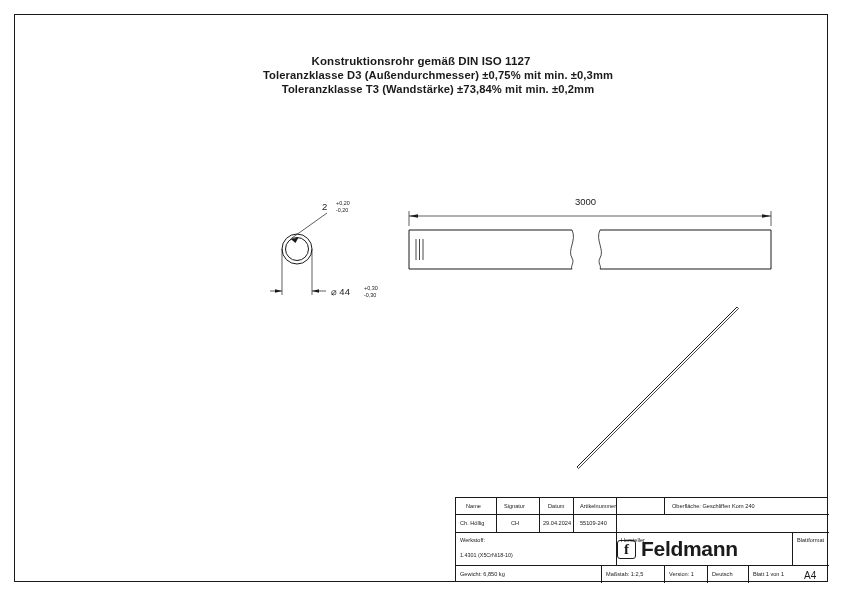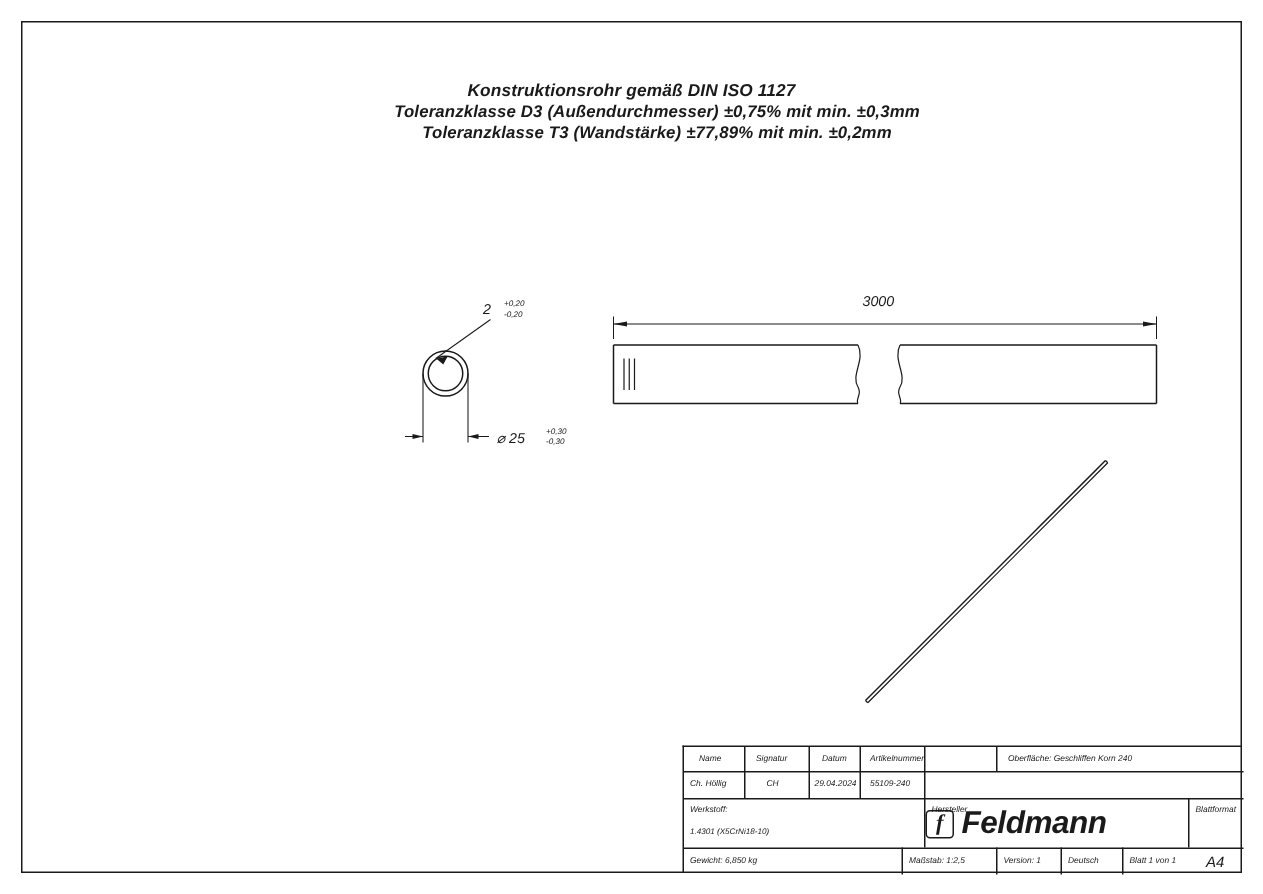--- a/index.html
+++ b/index.html
@@ -10,21 +10,20 @@
   body {
     font-family: "Liberation Sans", sans-serif;
     color: #1a1a1a;
   }
   #page {
     position: relative;
     width: 842px;
     height: 596px;
     background: #ffffff;
     overflow: hidden;
-    font-style: italic;
   }
   
   #frame {
     position: absolute;
     left: 14px;
     top: 14px;
     width: 814px;
     height: 568px;
     border: 1px solid #1a1a1a;
     box-sizing: border-box;
@@ -125,21 +124,21 @@
 </head>
 <body>
 
 <div id="page">
 
   <div id="frame"></div>
 
   <div id="heading">
     <div class="l1">Konstruktionsrohr gemäß DIN ISO 1127</div>
     <div class="l2">Toleranzklasse D3 (Außendurchmesser)  ±0,75% mit min.  ±0,3mm</div>
-    <div class="l3">Toleranzklasse T3 (Wandstärke)  ±77,89% mit min.  ±0,2mm</div>
+    <div class="l3">Toleranzklasse T3 (Wandstärke)  ±73,84% mit min.  ±0,2mm</div>
   </div>
 
   <svg id="vectors" width="842" height="596" viewBox="0 0 842 596">
     <g stroke="#1a1a1a" fill="none" stroke-width="1">
 
       <circle cx="297" cy="249" r="15"></circle>
 
       <circle cx="297" cy="249" r="11.5"></circle>
 
       <line x1="282" y1="249" x2="282" y2="295" stroke-width="0.7"></line>
@@ -183,21 +182,21 @@
   </svg>
 
   <div class="dimtext" style="left:575px; top:196px;">3000</div>
 
   <div class="dimtext" style="left:322px; top:201px;">2</div>
   <div class="tolstack" style="left:336px; top:200px;">
     <div>+0,20</div>
     <div>-0,20</div>
   </div>
 
-  <div class="dimtext" style="left:331px; top:286px;">⌀ 25</div>
+  <div class="dimtext" style="left:331px; top:286px;">⌀ 44</div>
   <div class="tolstack" style="left:364px; top:285px;">
     <div>+0,30</div>
     <div>-0,30</div>
   </div>
 
   <div id="titleblock">
 
     <div class="tb-line" style="left:0; top:16px; width:373px; height:1px;"></div>
     <div class="tb-line" style="left:0; top:34px; width:373px; height:1px;"></div>
     <div class="tb-line" style="left:0; top:67px; width:373px; height:1px;"></div>

